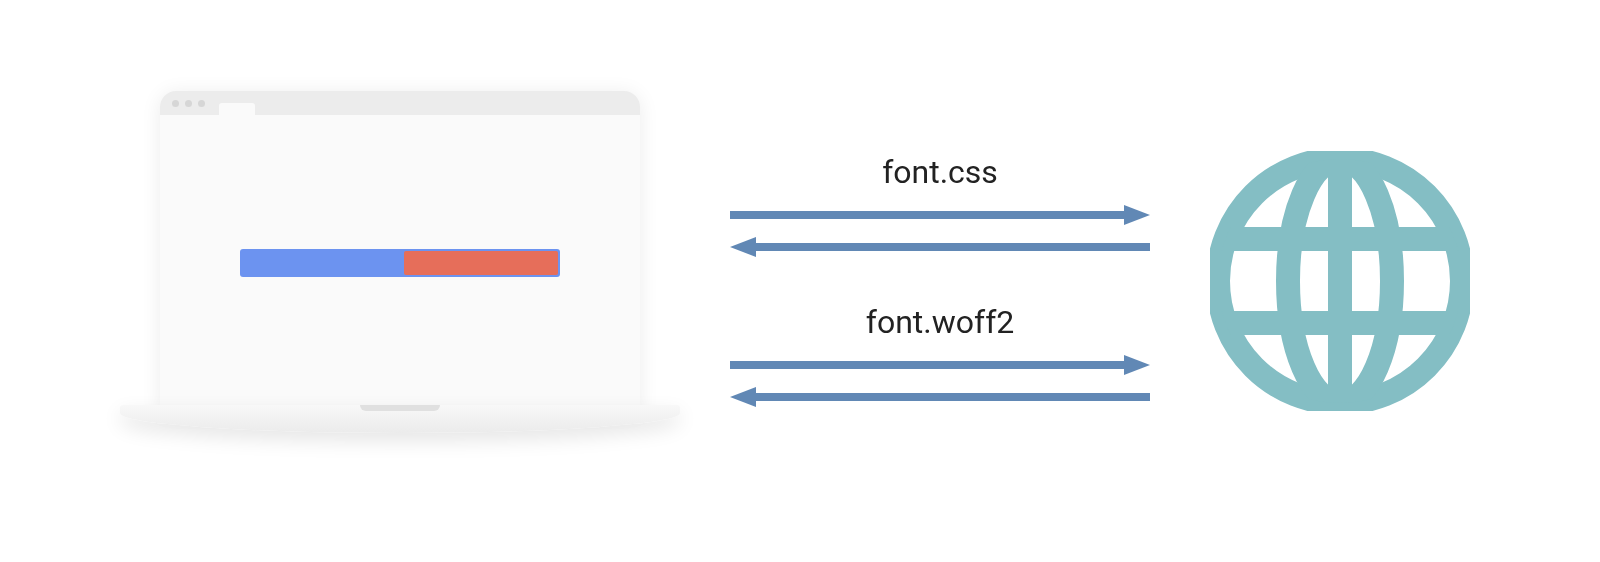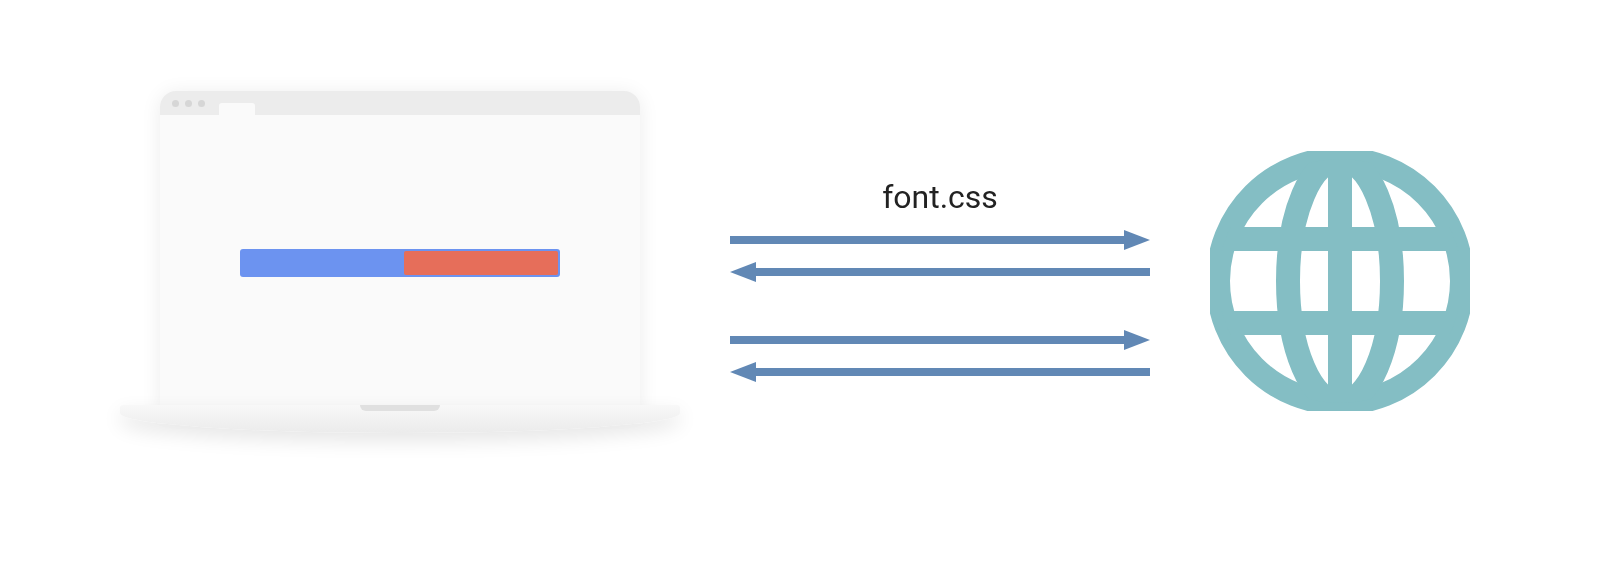--- a/index.html
+++ b/index.html
@@ -160,20 +160,21 @@
     <svg class="arrow-svg" viewBox="0 0 420 24">
       <line x1="0" y1="12" x2="400" y2="12" stroke="#6188b5" stroke-width="8"></line>
       <polygon points="420,12 394,2 394,22" fill="#6188b5"></polygon>
     </svg>
     <svg class="arrow-svg" viewBox="0 0 420 24">
       <line x1="20" y1="12" x2="420" y2="12" stroke="#6188b5" stroke-width="8"></line>
       <polygon points="0,12 26,2 26,22" fill="#6188b5"></polygon>
     </svg>
   </div>
   <div class="arrow-group">
+    <div class="arrow-label">font.woff2</div>
     <svg class="arrow-svg" viewBox="0 0 420 24">
       <line x1="0" y1="12" x2="400" y2="12" stroke="#6188b5" stroke-width="8"></line>
       <polygon points="420,12 394,2 394,22" fill="#6188b5"></polygon>
     </svg>
     <svg class="arrow-svg" viewBox="0 0 420 24">
       <line x1="20" y1="12" x2="420" y2="12" stroke="#6188b5" stroke-width="8"></line>
       <polygon points="0,12 26,2 26,22" fill="#6188b5"></polygon>
     </svg>
   </div>
 </div>

